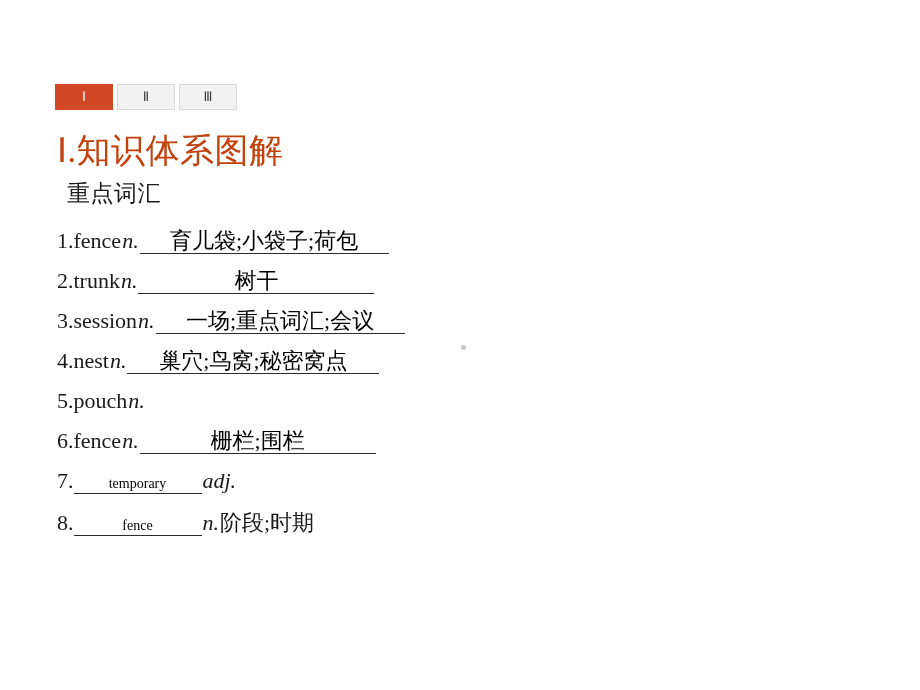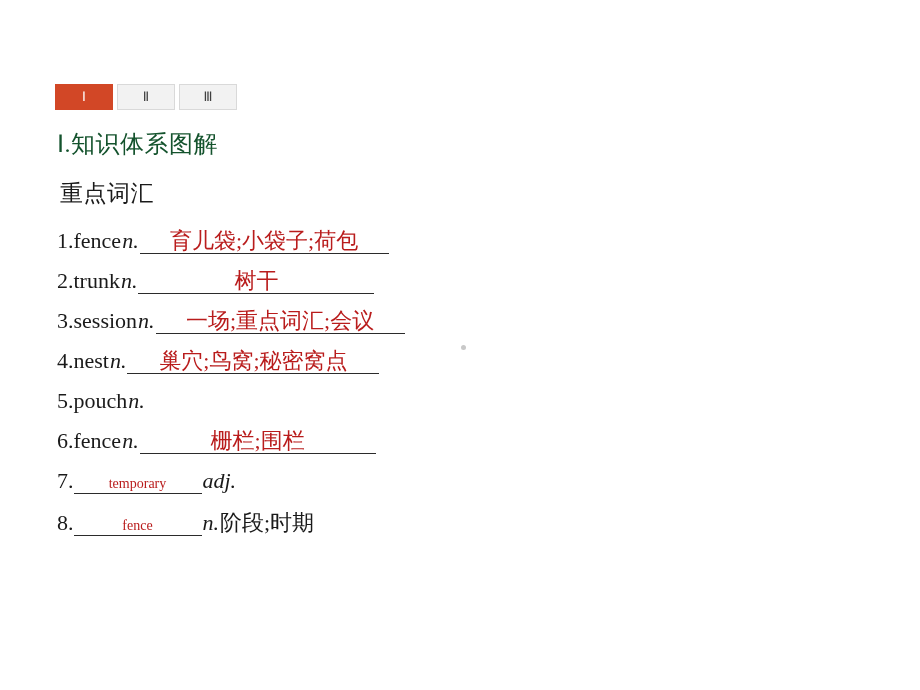--- a/index.html
+++ b/index.html
@@ -47,27 +47,27 @@
     color: #404040;
     border: 1px solid #d9d9d9;
   }
 
   
   .section-title {
     position: absolute;
     left: 57px;
     top: 128px;
     font-family: "Liberation Serif", serif;
-    font-size: 24px;
-    color: #14532d;
+    font-size: 34px;
+    color: #c2410c;
     letter-spacing: 0.5px;
   }
   .sub-title {
     position: absolute;
-    left: 60px;
+    left: 67px;
     top: 178px;
     font-family: "Liberation Serif", serif;
     font-size: 23px;
     color: #1a1a1a;
     letter-spacing: 0.5px;
   }
 
   
   .vocab-list {
     position: absolute;
@@ -94,21 +94,21 @@
     font-style: italic;
     padding: 0 1px;
   }
   .meaning-cn {
     font-family: "Liberation Serif", serif;
   }
   
   .blank {
     display: inline-block;
     position: relative;
-    color: #b91c1c;
+    color: #000000;
     border-bottom: 1px solid #2b2b2b;
     text-align: center;
     line-height: 1.05;
     padding: 0 2px 1px 2px;
     font-family: "Liberation Serif", serif;
   }
   .blank.cn { font-size: 22px; }
   .blank.en { font-size: 14px; }
 
   

